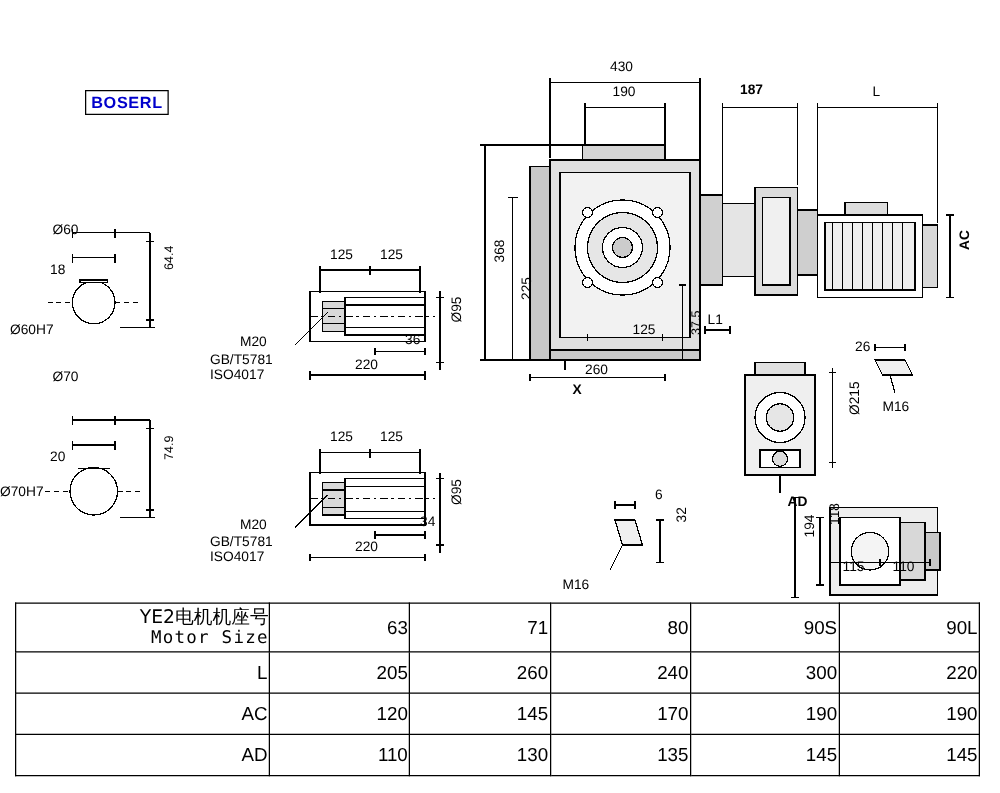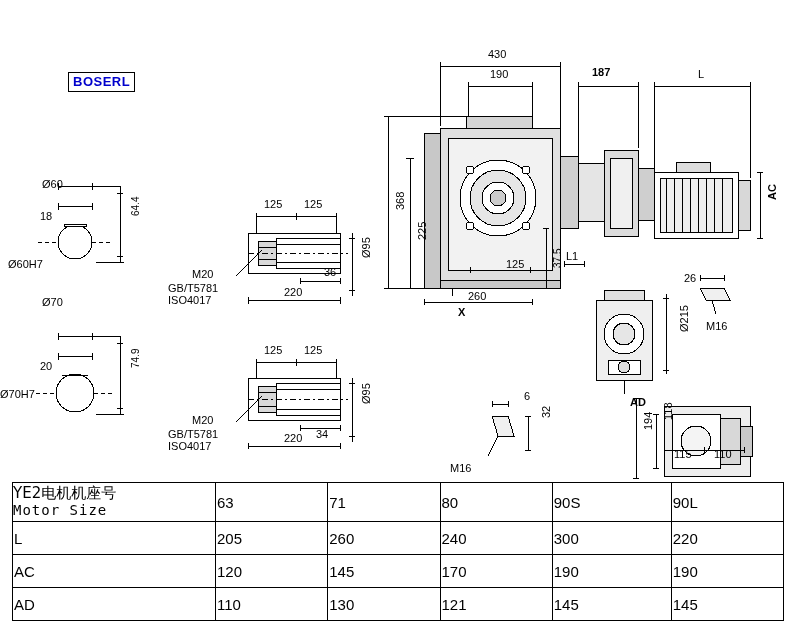--- a/index.html
+++ b/index.html
@@ -37,21 +37,21 @@
   .rot{transform-origin:0 0;transform:rotate(-90deg);}
 
   
   table.spec{
     position:absolute;left:12px;top:482px;
     border-collapse:collapse;
     width:772px;
   }
   table.spec td{
     border:1px solid #000;
-    text-align:left;
+    text-align:right;
     font-size:15px;
     height:30px;
     font-family:"Liberation Sans", sans-serif;
   }
   table.spec td.hdr-l{
     width:200px;
     font-size:15px;
     line-height:17px;
     padding:2px 0;
   }
@@ -347,21 +347,21 @@
   <div class="lbl" style="left:304px;top:198px;">125</div>
   <div class="lbl" style="left:324px;top:266px;">36</div>
   <div class="lbl" style="left:284px;top:286px;">220</div>
   <div class="lbl rot" style="left:360px;top:258px;">Ø95</div>
   <div class="lbl" style="left:192px;top:268px;">M20</div>
   <div class="lbl-s" style="left:168px;top:282px;">GB/T5781</div>
   <div class="lbl-s" style="left:168px;top:294px;">ISO4017</div>
 
   <div class="lbl" style="left:264px;top:344px;">125</div>
   <div class="lbl" style="left:304px;top:344px;">125</div>
-  <div class="lbl" style="left:316px;top:412px;margin-top:16px;">34</div>
+  <div class="lbl" style="left:336px;top:412px;">34</div>
   <div class="lbl" style="left:284px;top:432px;">220</div>
   <div class="lbl rot" style="left:360px;top:404px;">Ø95</div>
   <div class="lbl" style="left:192px;top:414px;">M20</div>
   <div class="lbl-s" style="left:168px;top:428px;">GB/T5781</div>
   <div class="lbl-s" style="left:168px;top:440px;">ISO4017</div>
 
   <table class="spec">
     <tbody>
       <tr>
         <td class="hdr-l">
@@ -387,20 +387,20 @@
         <td>120</td>
         <td>145</td>
         <td>170</td>
         <td>190</td>
         <td>190</td>
       </tr>
       <tr>
         <td class="lbl-col">AD</td>
         <td>110</td>
         <td>130</td>
-        <td>121</td>
+        <td>135</td>
         <td>145</td>
         <td>145</td>
       </tr>
     </tbody>
   </table>
 
 </div>
 
 </body></html>

